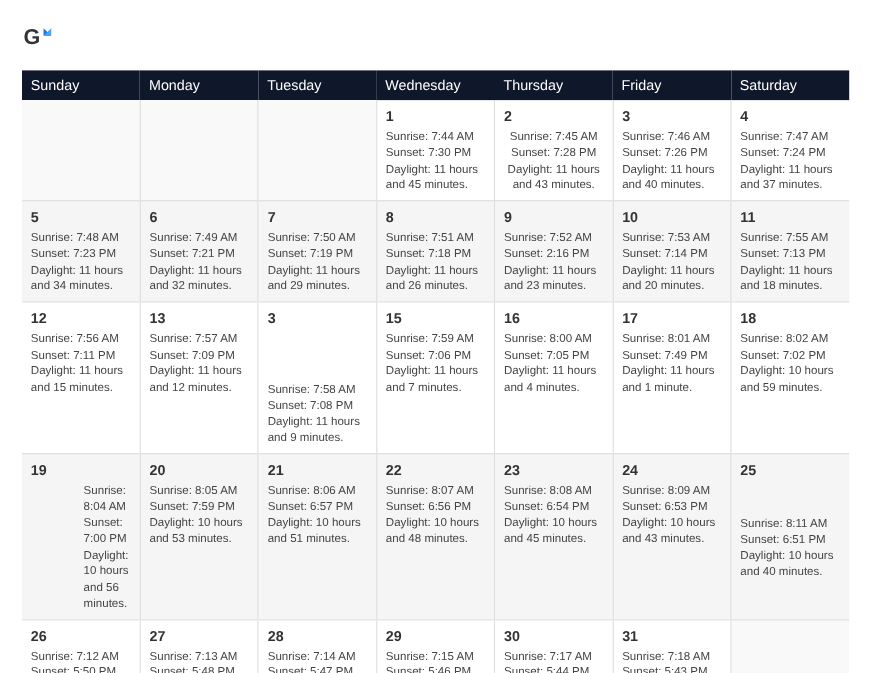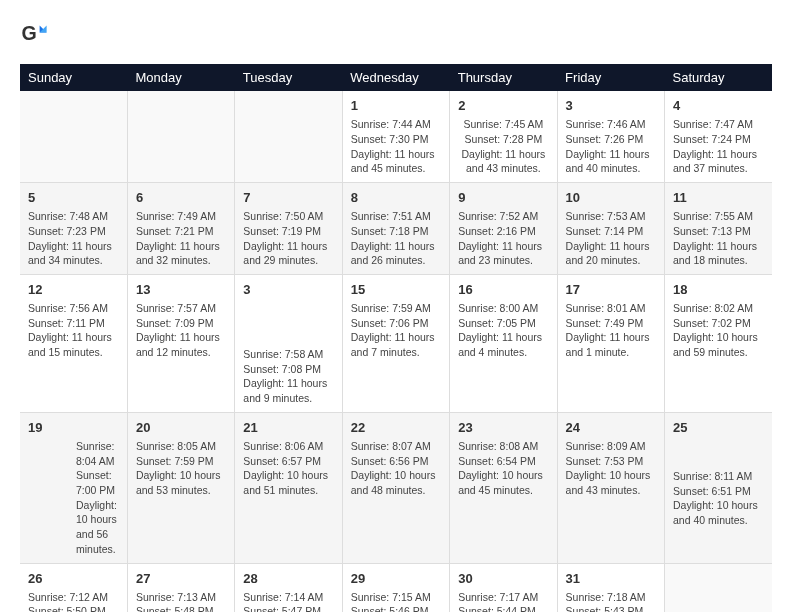--- a/index.html
+++ b/index.html
@@ -269,21 +269,21 @@
         </td>
         <td>
           <span class="day-num">23</span>
           <div class="day-info" style="white-space: pre-line;">Sunrise: 8:08 AM
 Sunset: 6:54 PM
 Daylight: 10 hours and 45 minutes.</div>
         </td>
         <td>
           <span class="day-num">24</span>
           <div class="day-info" style="white-space: pre-line;">Sunrise: 8:09 AM
-Sunset: 7:53 PM
+Sunset: 6:53 PM
 Daylight: 10 hours and 43 minutes.</div>
         </td>
         <td>
           <span class="day-num">25</span>
           <div class="day-info" style="white-space: pre-line; margin-top: 32px;">Sunrise: 8:11 AM
 Sunset: 6:51 PM
 Daylight: 10 hours and 40 minutes.</div>
         </td>
       </tr>
       <tr>

